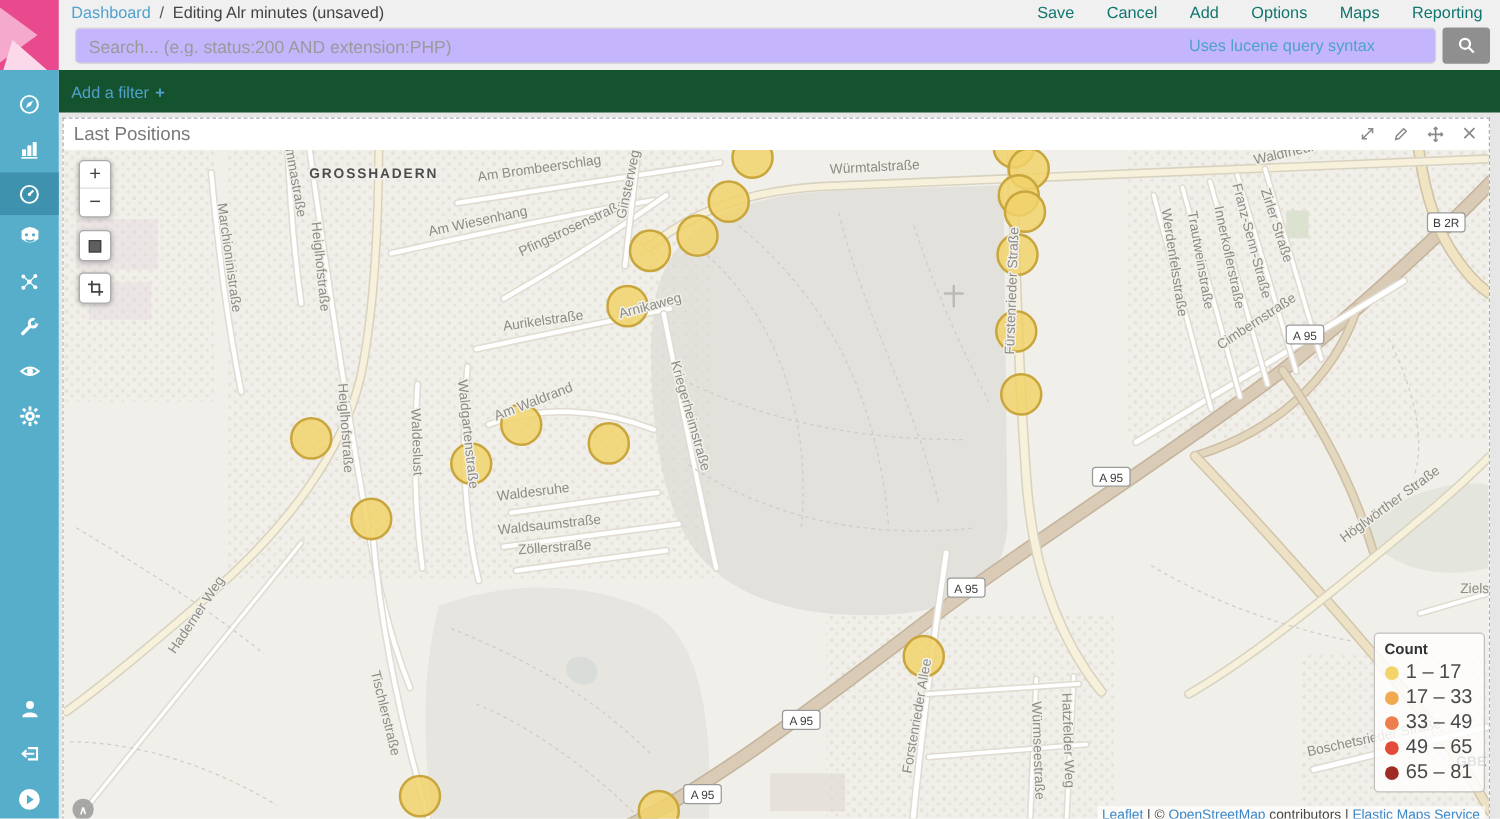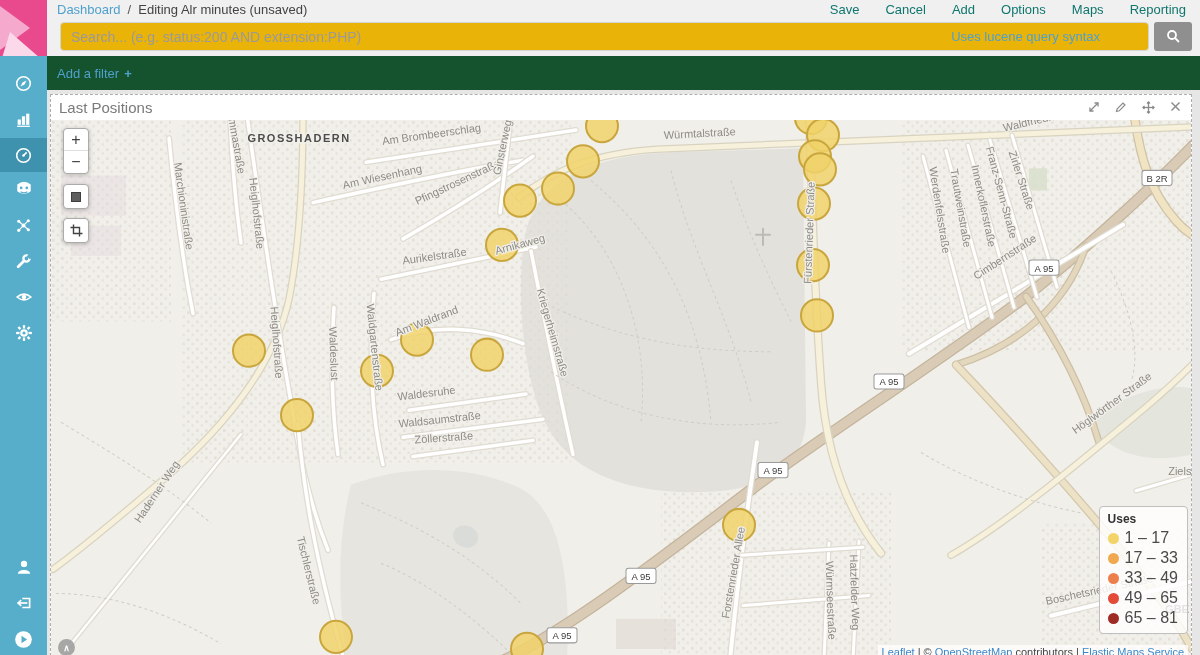--- a/index.html
+++ b/index.html
@@ -23,21 +23,21 @@
   .menu { margin-left:auto; display:flex; align-items:center; gap:26px; }
   .menu-item { color:#0f766e; cursor:pointer; }
   .timegrp { display:flex; align-items:center; gap:10px; margin-left:28px; }
   .pause-icon { display:flex; gap:3px; cursor:pointer; }
   .pause-icon i { display:block; width:3px; height:11px; background:#2F2F2F; }
   .chev { cursor:pointer; display:flex; align-items:center; }
   .timetext { color:#2F2F2F; cursor:pointer; }
   .clockgrp { display:flex; align-items:center; gap:5px; cursor:pointer; color:#2F2F2F; }
 
   .tb-row2 { position:absolute; left:0; top:17px; right:0; height:39px; }
-  .search-input { position:absolute; left:13px; top:5px; width:1089px; height:29px; background:#eab308; border:1px solid #D5D5D5; border-radius:4px; font-size:14px; color:#555; padding:0 190px 0 10px; outline:none; font-family:"Liberation Sans",sans-serif; }
+  .search-input { position:absolute; left:13px; top:5px; width:1089px; height:29px; background:#c4b5fd; border:1px solid #D5D5D5; border-radius:4px; font-size:14px; color:#555; padding:0 190px 0 10px; outline:none; font-family:"Liberation Sans",sans-serif; }
   .search-input::placeholder { color:#9A9A9A; }
   .lucene-link { position:absolute; right:100px; top:12px; font-size:13px; color:#4FA1CE; cursor:pointer; }
   .search-btn { position:absolute; right:8px; top:5px; width:38px; height:29px; background:#8F8F8F; border:none; border-radius:3px; cursor:pointer; display:flex; align-items:center; justify-content:center; }
 
   .filterbar { position:absolute; left:47px; top:56px; right:0; height:34px; background:#14532d; display:flex; align-items:center; padding-left:10px; font-size:13px; z-index:19; }
   .addfilter { color:#4FA1CE; cursor:pointer; }
   .plus { color:#4FA1CE; font-weight:bold; margin-left:5px; cursor:pointer; }
 
   
   .panel { position:absolute; left:50px; top:94px; right:8px; bottom:-6px; background:#FFF; border:1px dashed #ADADAD; }
@@ -453,21 +453,21 @@
       <div class="sqbtn crop">
         <svg width="13" height="13" viewBox="0 0 13 13">
             <g stroke="#444" stroke-width="1.4" fill="none">
               <path d="M3.5,0.5 L3.5,9.5 L12.5,9.5"></path>
               <path d="M0.5,3.5 L9.5,3.5 L9.5,12.5"></path>
             </g>
           </svg>
       </div>
 
       <div class="legend">
-        <div class="legend-title">Uses</div>
+        <div class="legend-title">Count</div>
       <div class="lrow">
             <span class="ldot" style="background: rgb(242, 212, 104);"></span>
             <span>1 – 17</span>
           </div>
           <div class="lrow">
             <span class="ldot" style="background: rgb(240, 169, 78);"></span>
             <span>17 – 33</span>
           </div>
           <div class="lrow">
             <span class="ldot" style="background: rgb(237, 127, 76);"></span>

